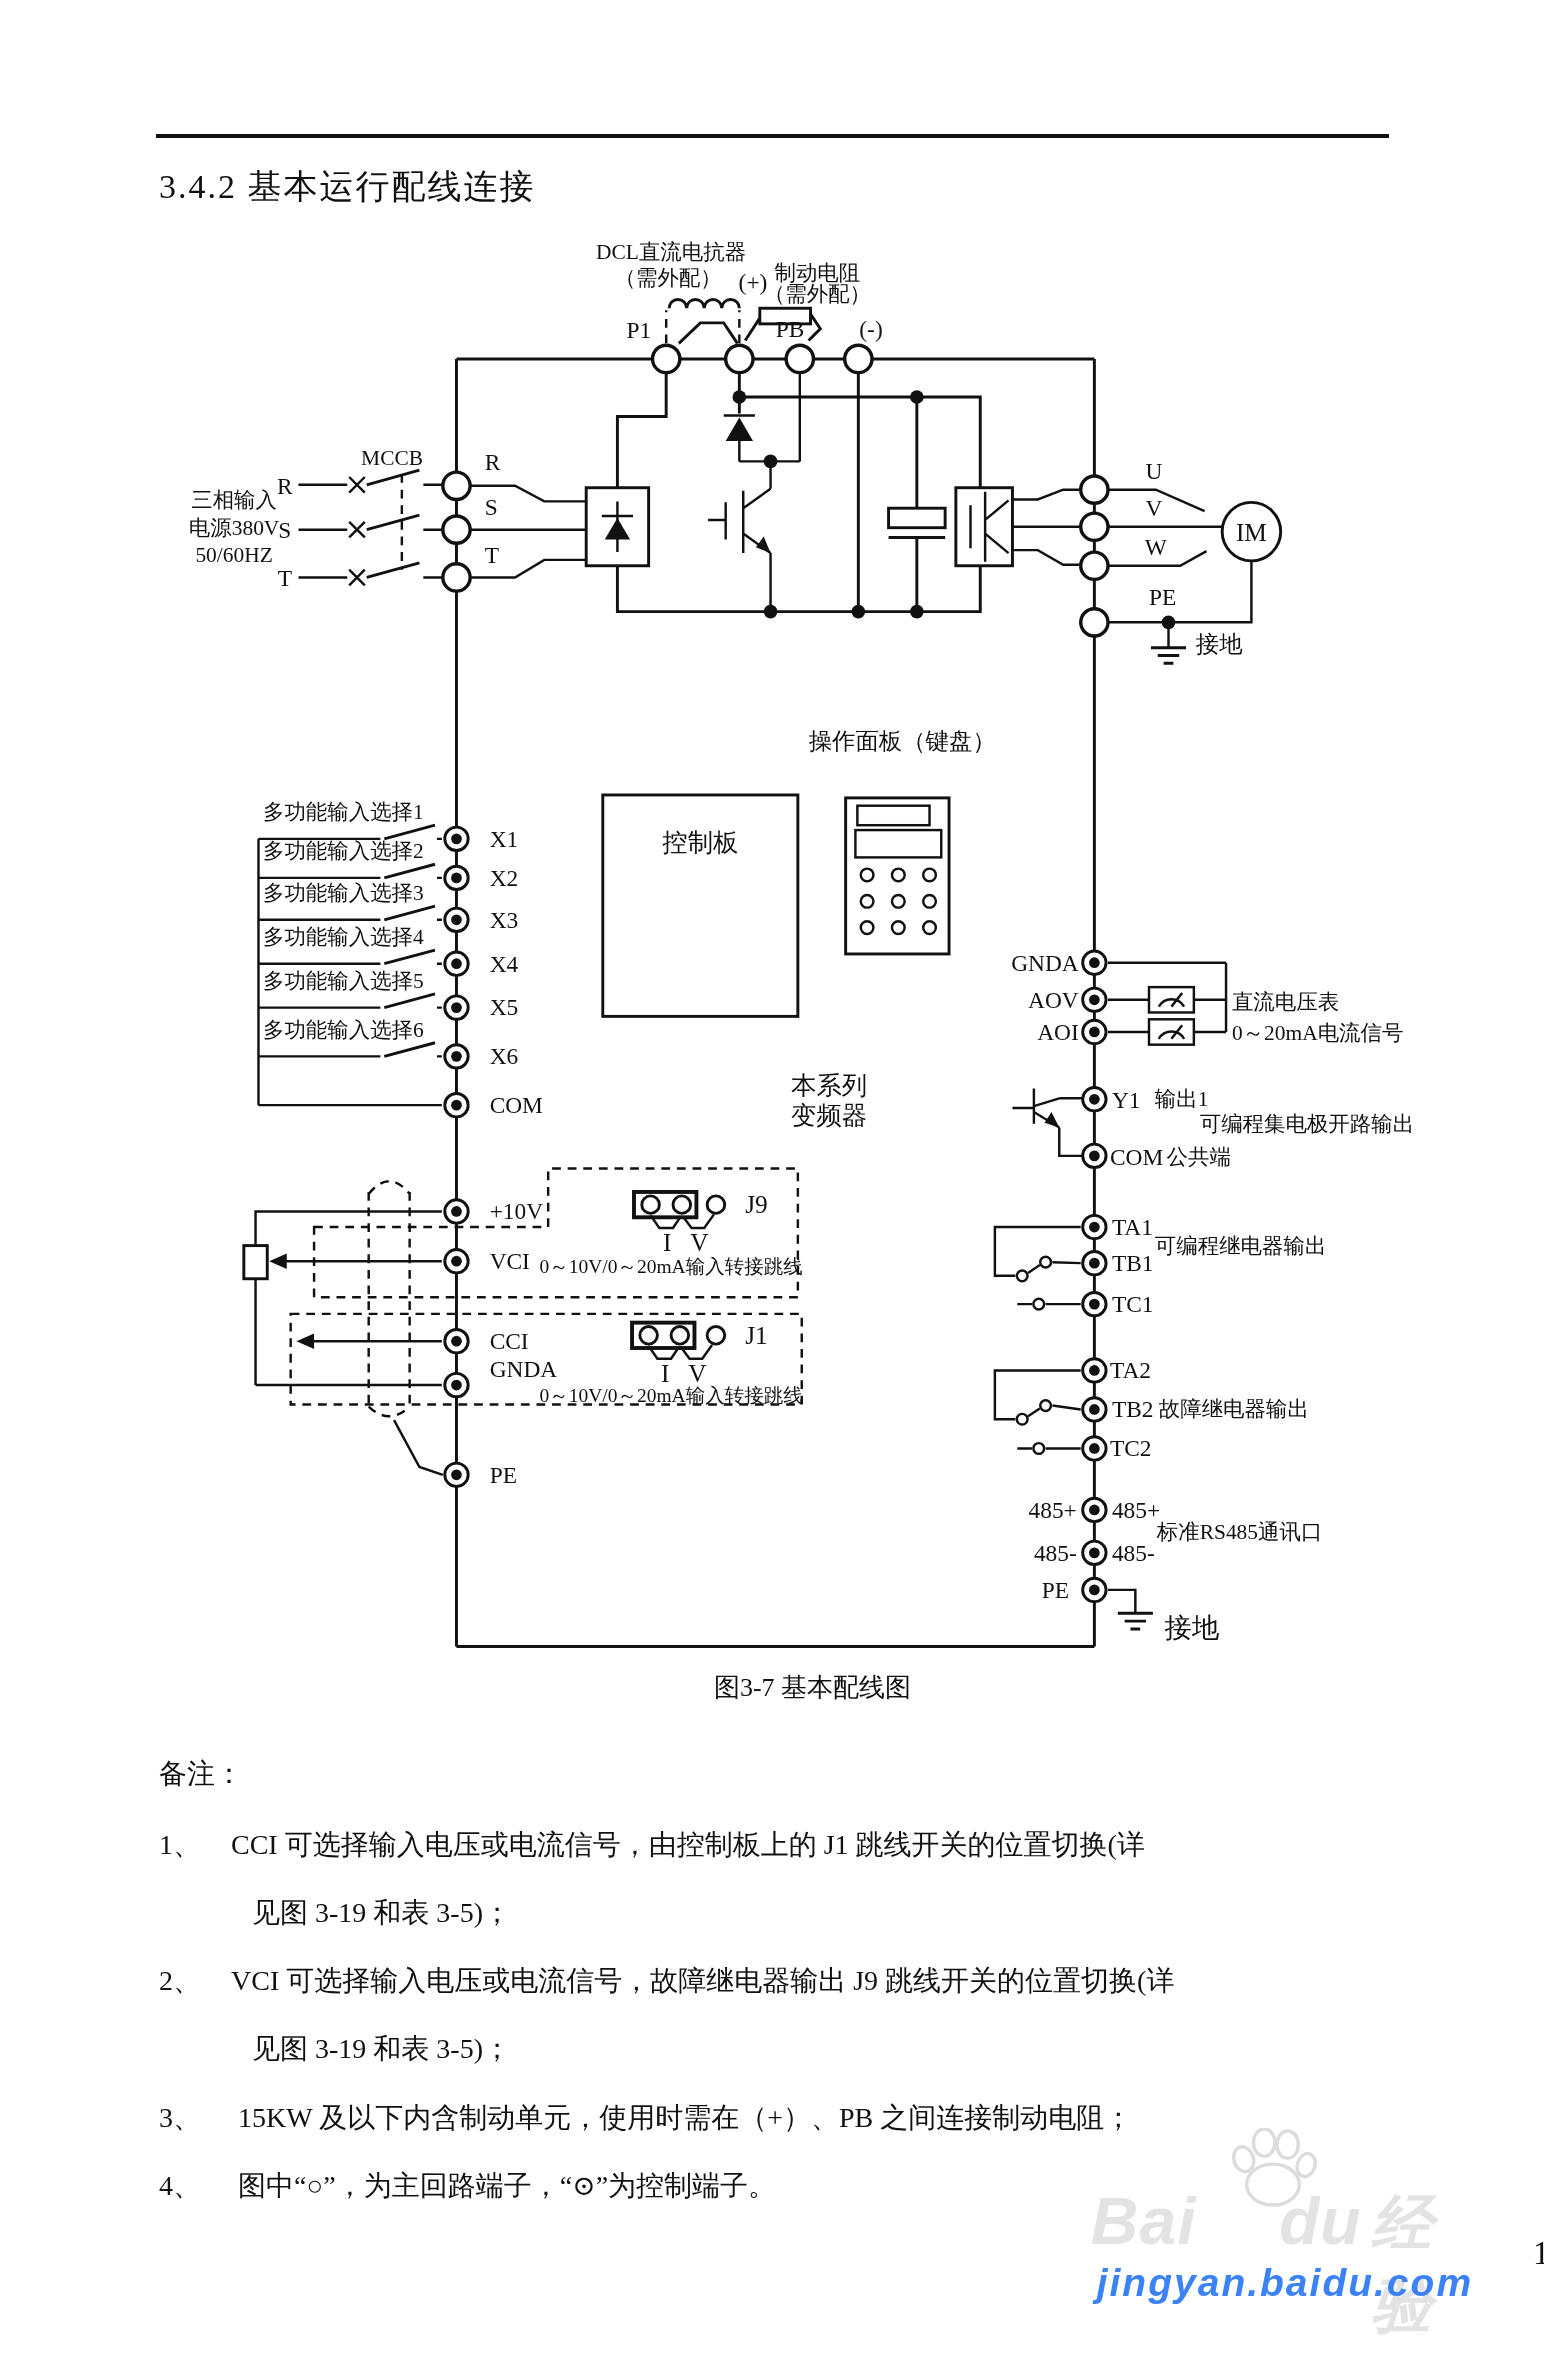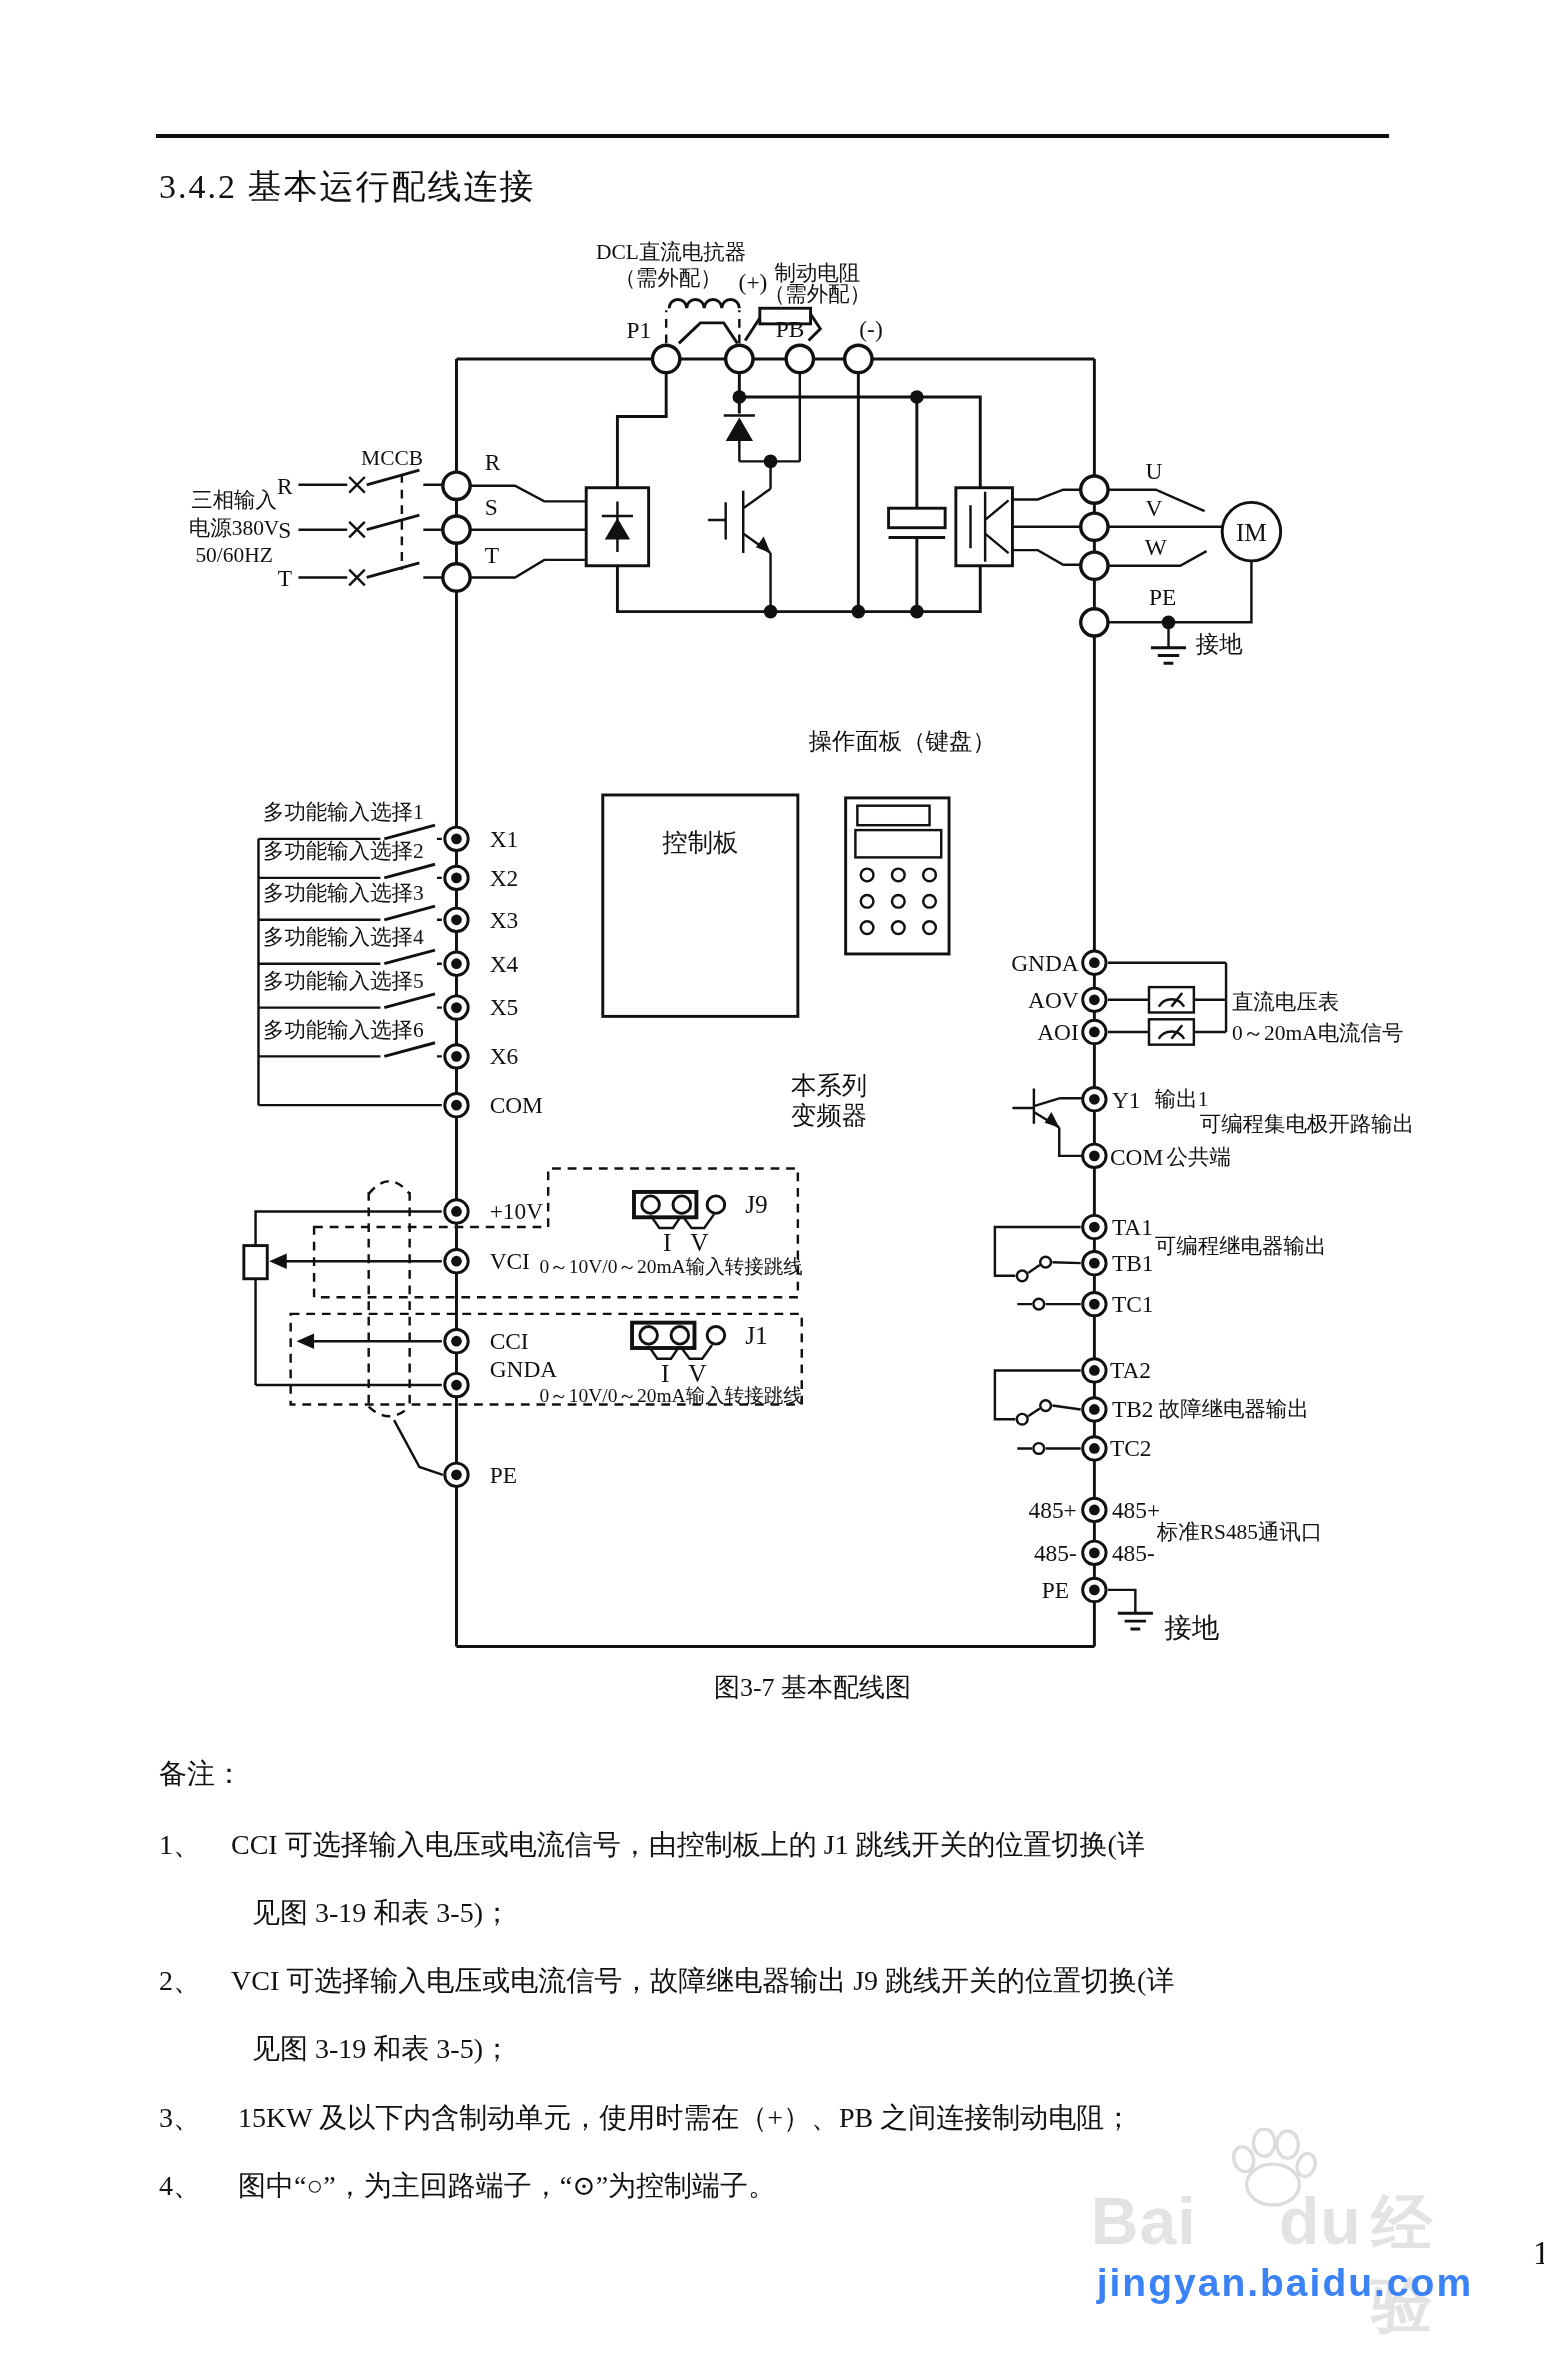--- a/index.html
+++ b/index.html
@@ -4,21 +4,21 @@
 <style>
   html,body{margin:0;padding:0;background:#fff;}
   body{width:1545px;height:2376px;position:relative;font-family:"Liberation Serif","DejaVu Serif",serif;color:#111;}
   .abs{position:absolute;}
   #toprule{left:156px;top:134px;width:1233px;height:3.9px;background:#111;}
   #title{left:159px;top:164px;font-size:34px;font-weight:400;letter-spacing:2px;}
   #caption{left:0;top:1670px;width:1545px;text-align:center;font-size:26px;padding-left:40px;}
   .note{font-size:28px;white-space:pre;}
   #pagenum{left:0;top:2235px;width:1545px;text-align:right;font-size:33px;margin-left:21px;}
   
-  #wm{left:1083px;top:2142px;width:410px;height:205px;color:#e3e3e3;font-family:"Liberation Sans","DejaVu Sans",sans-serif;}
+  #wm{left:1083px;top:2142px;width:410px;height:205px;color:#e3e3e3;font-family:"Liberation Sans","DejaVu Sans",sans-serif;font-style:italic;}
   #wm .row1{position:absolute;left:7.8px;top:41px;font-size:66px;font-weight:bold;letter-spacing:1px;display:flex;align-items:baseline;}
   #wm .cn{font-size:61px;margin-left:9.8px;}
   #wm .row2{position:absolute;left:13.7px;top:119px;font-size:39px;font-weight:bold;letter-spacing:2px;color:#3b82f6;}
   #wm svg{position:absolute;left:144px;top:-13.7px;}
   
   svg text{font-family:"Liberation Serif","DejaVu Serif",serif;fill:#111;}
   .t20{font-size:20px}.t22{font-size:22px}.t24{font-size:24px}.t26{font-size:26px}.t28{font-size:28px}
   .mid{text-anchor:middle}.end{text-anchor:end}
   .w25{stroke:#111;stroke-width:2.5;fill:none}
   .w3{stroke:#111;stroke-width:3;fill:none}

